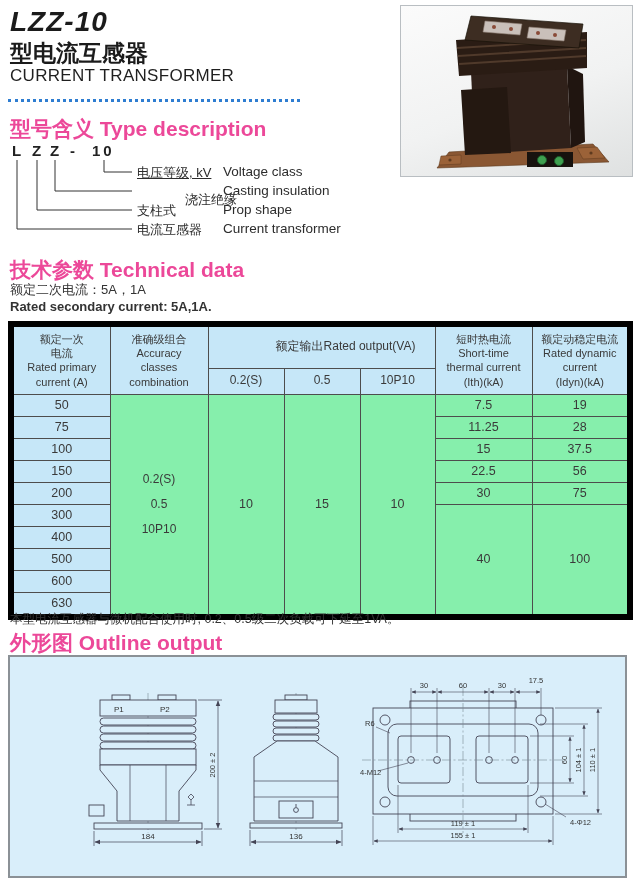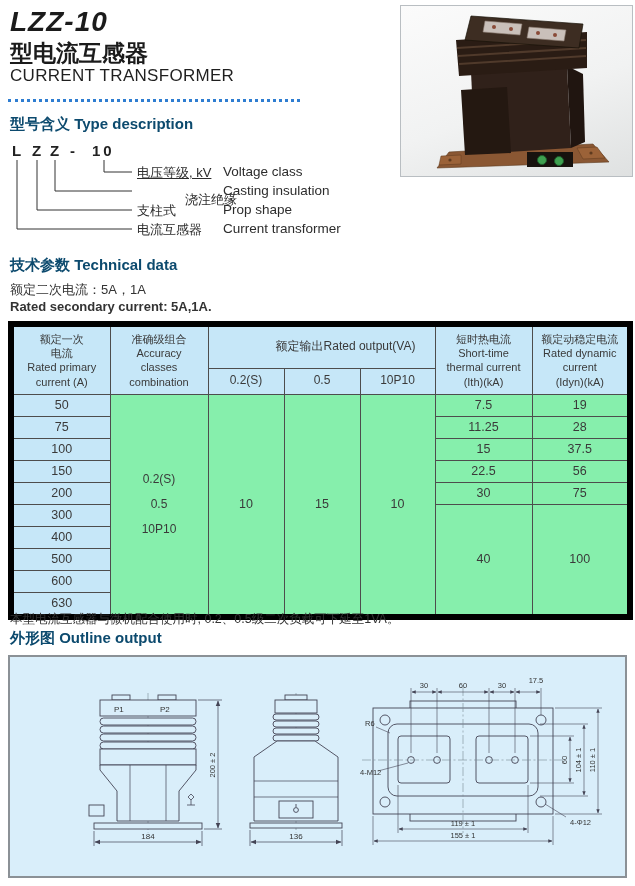--- a/index.html
+++ b/index.html
@@ -5,21 +5,21 @@
   html,body{margin:0;padding:0;background:#fff;}
   .page{position:relative;width:635px;height:886px;background:#fff;overflow:hidden;
         font-family:"Liberation Sans",sans-serif;color:#222;}
   .abs{position:absolute;}
 
   
   .model-title{left:10px;top:6px;font-size:28px;font-weight:700;letter-spacing:1px;color:#1b1b1b;font-style:italic;}
   .model-sub-zh{left:10px;top:38px;font-size:23px;font-weight:700;color:#1b1b1b;}
   .model-sub-en{left:10px;top:66px;font-size:17px;font-weight:400;color:#1f1f1f;letter-spacing:.3px;}
   .dotline{left:8px;top:95px;width:292px;height:4px;border-bottom:3px dotted #2e7dd1;}
-  .sec-head{font-size:15px;font-weight:700;color:#0c4a6e;}
+  .sec-head{font-size:21px;font-weight:700;color:#ec4899;}
 
   
   .code-wrap{left:8px;top:142px;width:372px;height:106px;}
   .code-letter{position:absolute;top:0;font-size:15px;font-weight:600;color:#222;}
   .code-row-zh{position:absolute;left:129px;font-size:13px;color:#2c2c2c;white-space:nowrap;}
   .code-row-en{position:absolute;left:215px;font-size:13.5px;color:#2c2c2c;white-space:nowrap;}
 
   
   .photo{left:400px;top:5px;width:231px;height:170px;border:1px solid #b9bec2;
          background:linear-gradient(160deg,#fbfbfb 0%,#f1f2f2 55%,#dfe1e1 100%);}

